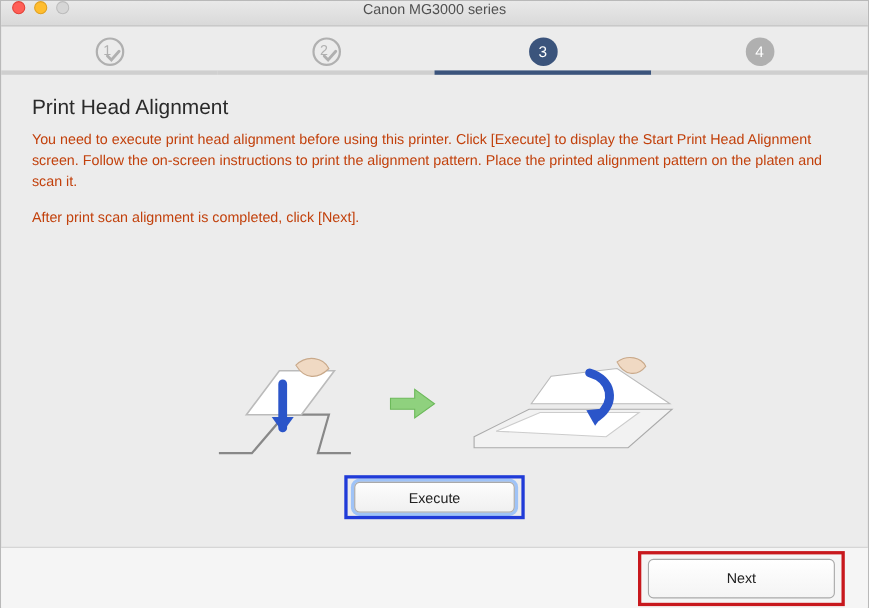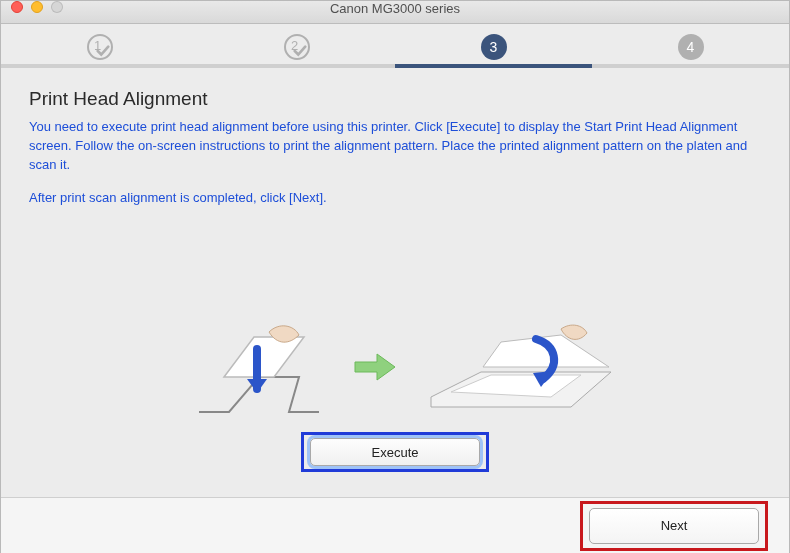--- a/index.html
+++ b/index.html
@@ -62,31 +62,31 @@
       width: 14px; height: 14px;
     }
     .step.active .step-circle { background: #3b547c; color: #fff; }
     .step.pending .step-circle { background: #b0b0b0; color: #fff; }
     .content {
       padding: 20px 28px 0 28px;
     }
     h2 {
       font-weight: 400; font-size: 19px; color: #2a2a2a; margin-bottom: 8px;
     }
-    .desc { color: #1d4ed8; line-height: 1.45; margin-bottom: 14px; }
+    .desc { color: #c2410c; line-height: 1.45; margin-bottom: 14px; }
     .illustration {
       display: flex; align-items: center; justify-content: center; gap: 24px;
       margin-top: 110px;
     }
     .panel {
       width: 160px; height: 100px; position: relative;
     }
     .exec-wrap { text-align: center; margin-top: 18px; }
     .exec-btn {
-      width: 170px; height: 28px;
+      width: 146px; height: 28px;
       background: linear-gradient(#fdfdfd, #f0f0f0);
       border: 1px solid #a9a9a9;
       border-radius: 5px;
       font-size: 13px; color: #222;
       box-shadow: 0 0 0 3px #9fc3f7, 0 1px 1px rgba(0,0,0,0.1);
       cursor: pointer;
     }
     .highlight-blue {
       outline: 3px solid #203bd8;
       padding: 3px 6px;

